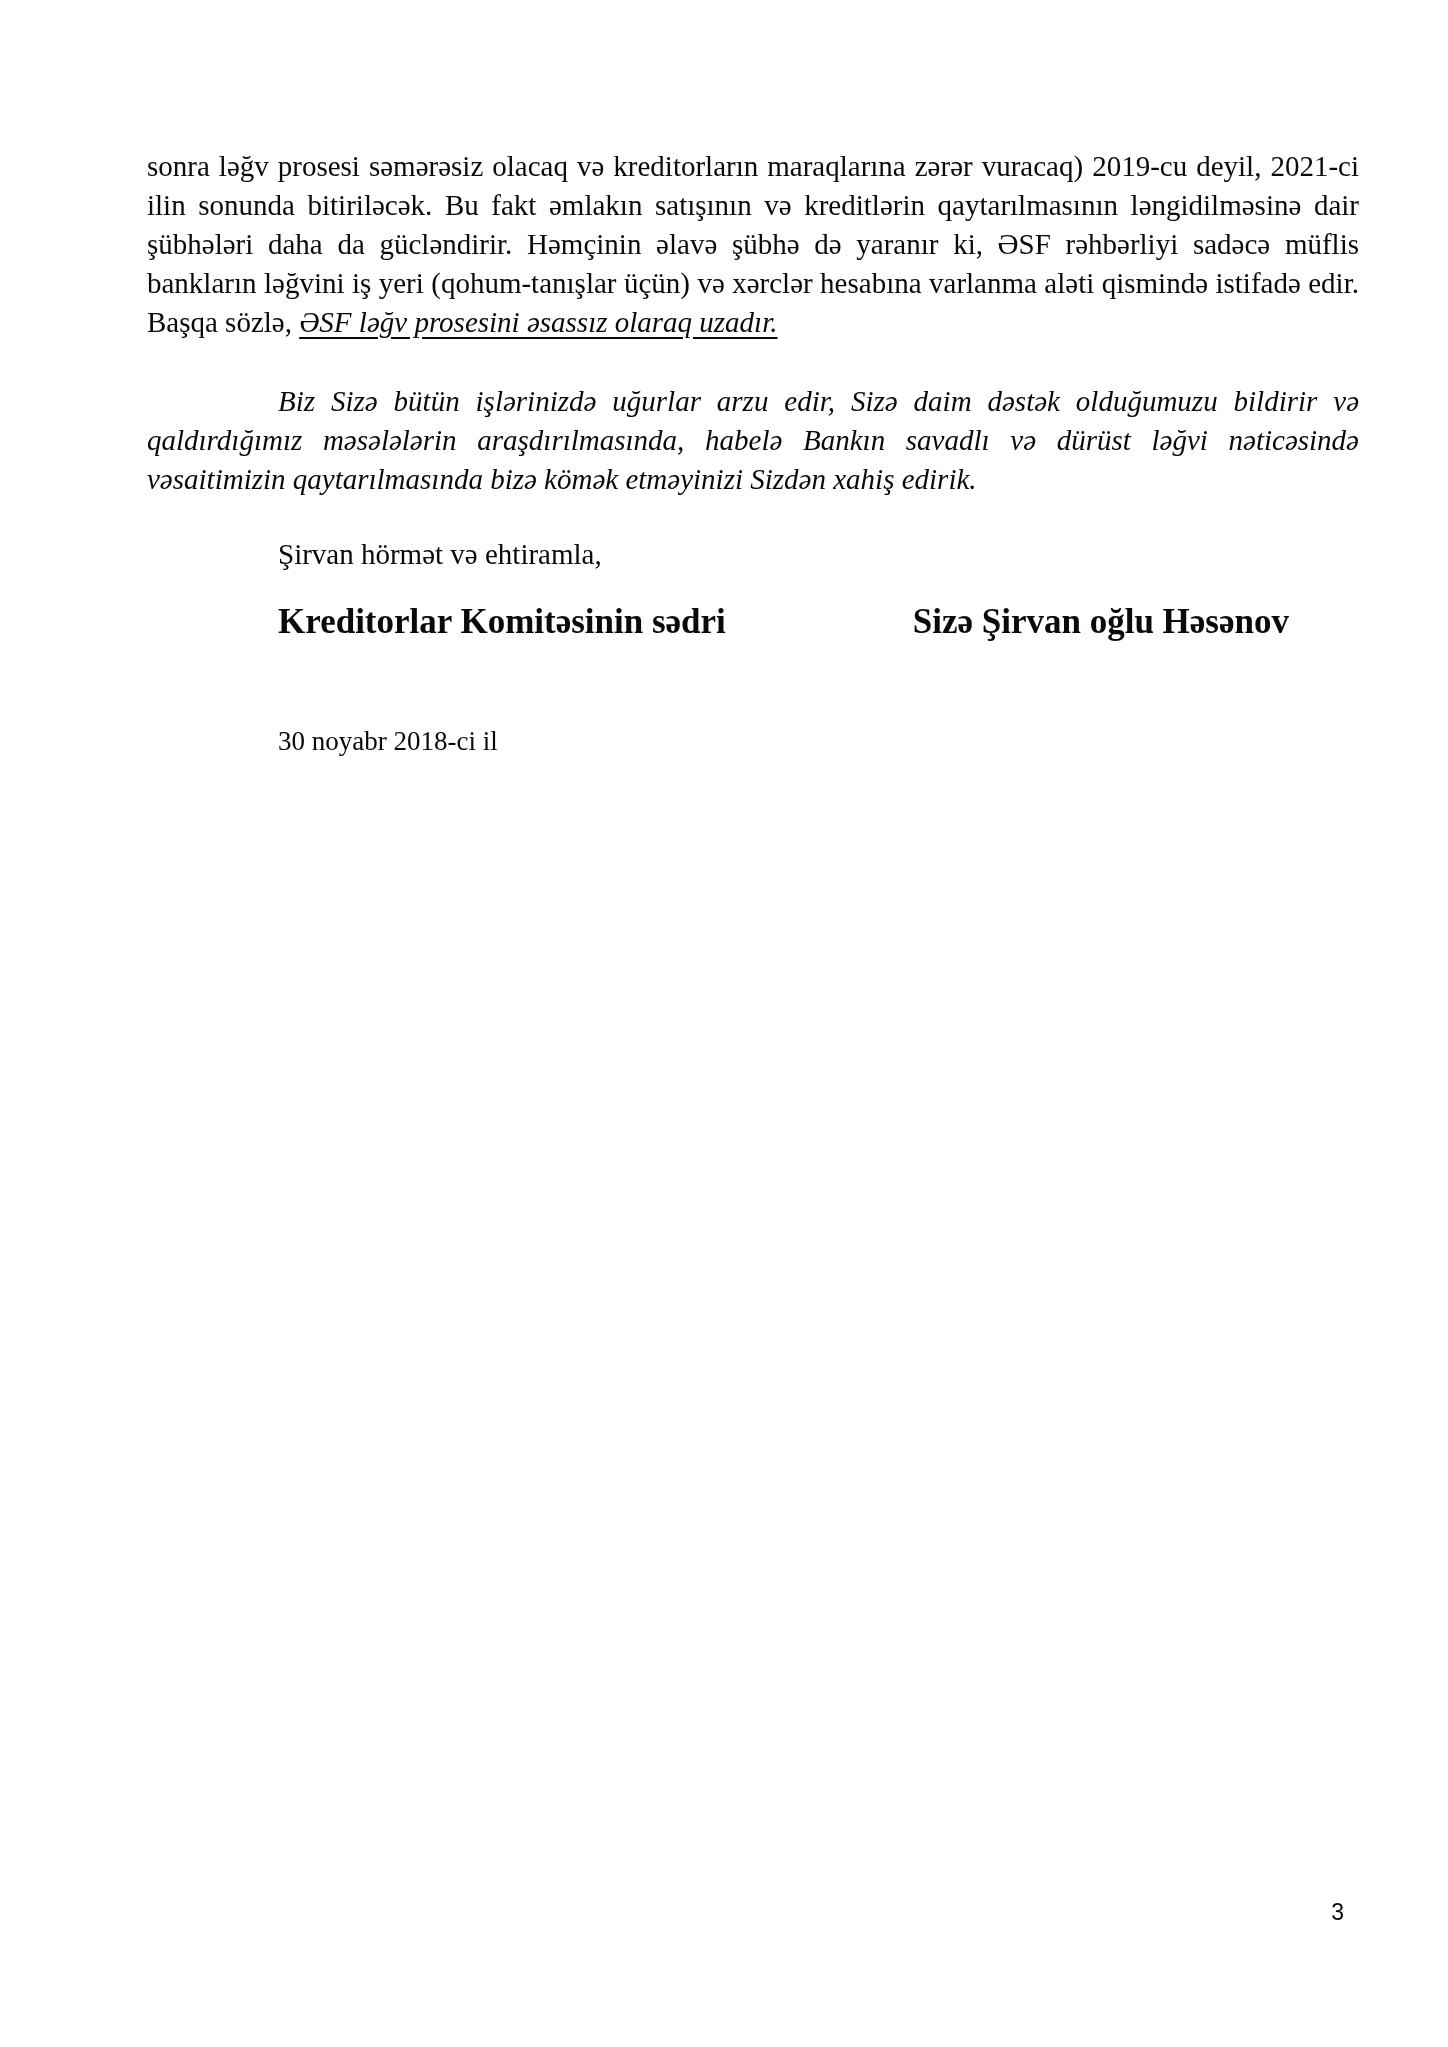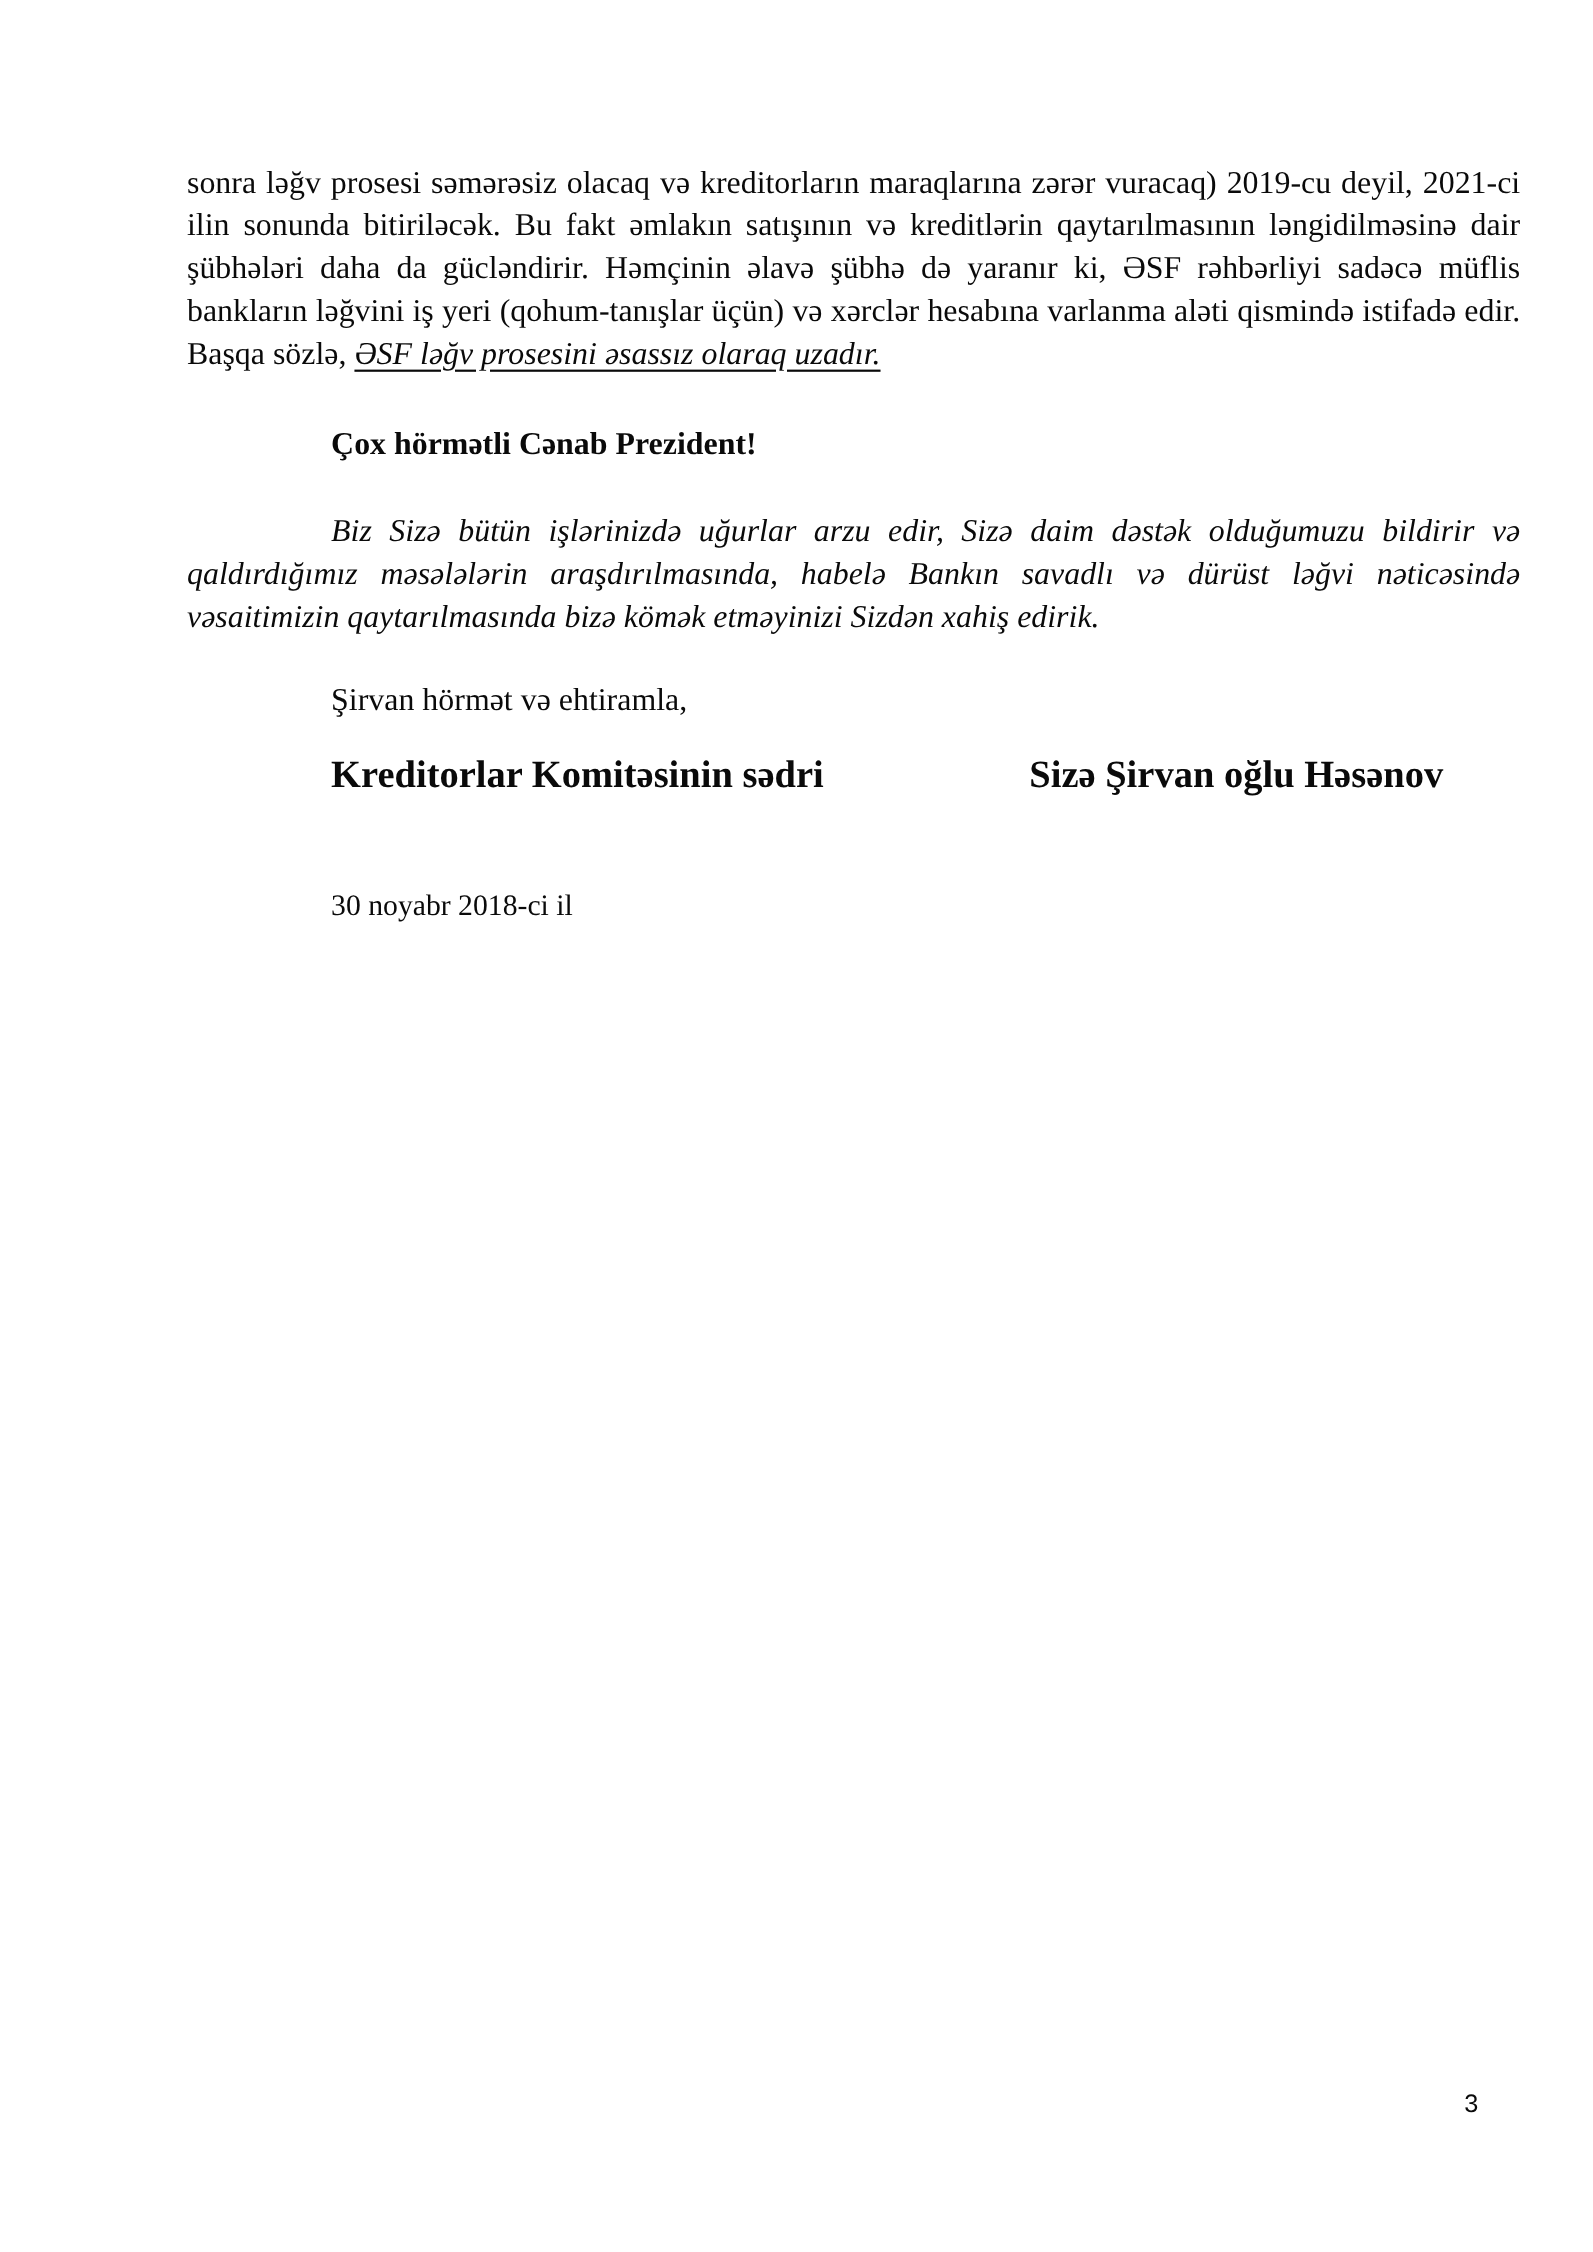--- a/index.html
+++ b/index.html
@@ -11,21 +11,21 @@
     position: relative;
     width: 1448px;
     height: 2047px;
     background: #ffffff;
     font-family: "Liberation Serif", serif;
     color: #0a0a0a;
     overflow: hidden;
   }
   .content {
     position: absolute;
-    left: 170px;
+    left: 147px;
     top: 147px;
     width: 1212px;
   }
   .para {
     margin: 0;
     font-size: 29px;
     line-height: 39px;
     text-align: justify;
     text-align-last: left;
   }
@@ -91,21 +91,20 @@
   }
 </style>
 </head>
 <body>
 
 <div class="page">
   <div class="content">
 
     <p class="para"><span>sonra ləğv prosesi səmərəsiz olacaq və kreditorların maraqlarına zərər vuracaq) 2019-cu deyil, 2021-ci ilin sonunda bitiriləcək. Bu fakt əmlakın satışının və kreditlərin qaytarılmasının ləngidilməsinə dair şübhələri daha da gücləndirir. Həmçinin əlavə şübhə də yaranır ki, ƏSF rəhbərliyi sadəcə müflis bankların ləğvini iş yeri (qohum-tanışlar üçün) və xərclər hesabına varlanma aləti qismində istifadə edir. Başqa sözlə, </span><span class="em-underline">ƏSF ləğv prosesini əsassız olaraq uzadır.</span></p>
 
-    <p class="salutation">Çox hörmətli Cənab Prezident!</p>
 
     <p class="para indent para-2">Biz Sizə bütün işlərinizdə uğurlar arzu edir, Sizə daim dəstək olduğumuzu bildirir və qaldırdığımız məsələlərin araşdırılmasında, habelə Bankın savadlı və dürüst ləğvi nəticəsində vəsaitimizin qaytarılmasında bizə kömək etməyinizi Sizdən xahiş edirik.</p>
 
     <p class="closing">Şirvan hörmət və ehtiramla,</p>
 
     <div class="sig-row">
       <span class="sig-title">Kreditorlar Komitəsinin sədri</span>
       <span class="sig-name">Sizə Şirvan oğlu Həsənov</span>
     </div>
 

